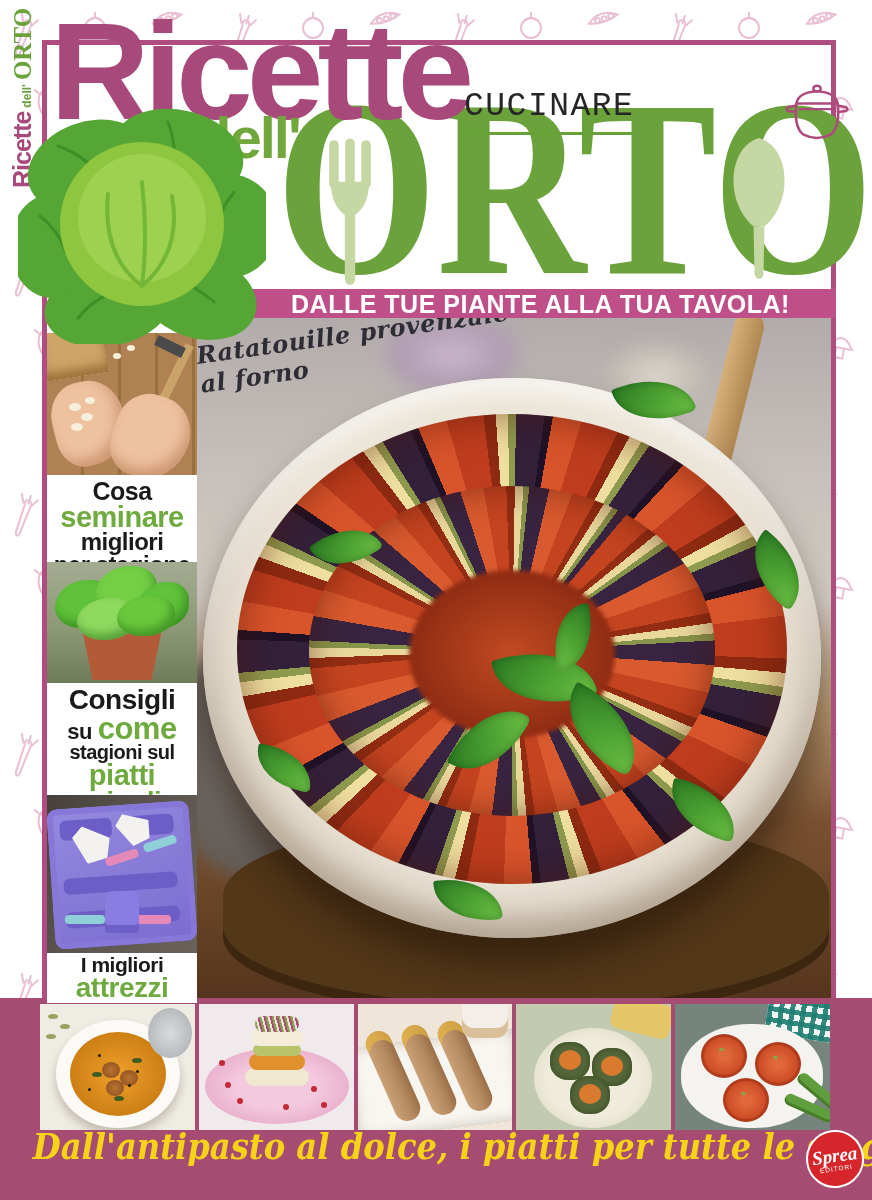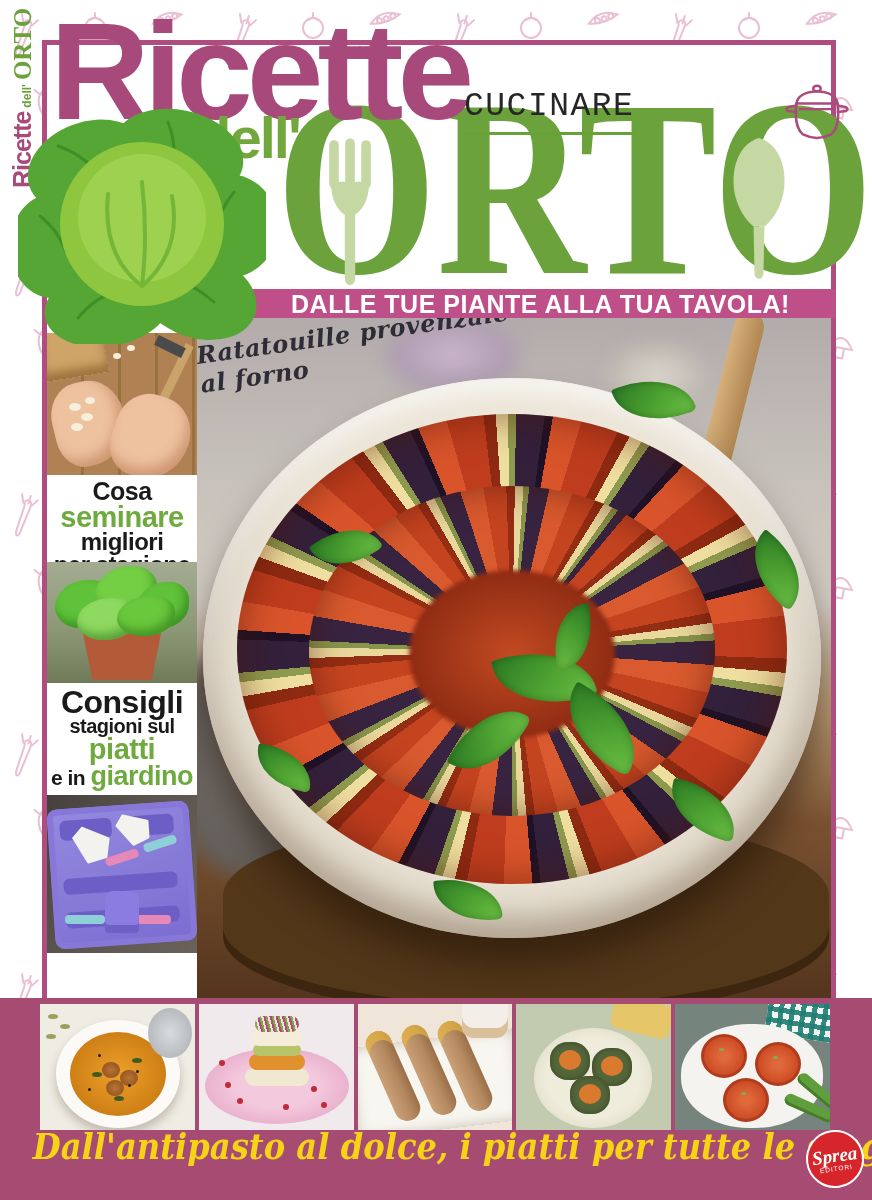--- a/index.html
+++ b/index.html
@@ -105,21 +105,21 @@
   #side-txt-1{top:475px;height:87px;padding-top:5px;}
   #side-txt-1 .t1{font-size:25px;display:block;}
   #side-txt-1 .t2{font-size:29px;display:block;}
   #side-txt-1 .t3,#side-txt-1 .t4{font-size:24px;display:block;}
   #side-img-2{top:562px;height:121px;background:linear-gradient(180deg,#a3ac91 0%,#8d9877 55%,#6f7b58 100%);}
   #pot2{left:34px;top:62px;width:82px;height:56px;background:#b35a38;
         clip-path:polygon(0 0,100% 0,86% 100%,14% 100%);box-shadow:inset 0 10px 0 #c06844;}
   .lettuce-blob{position:absolute;background:#5fc23a;border-radius:60% 40% 55% 45%;
         box-shadow:inset -4px -6px 10px rgba(20,90,10,.45);}
   #side-txt-2{top:683px;height:112px;padding-top:4px;}
-  #side-txt-2 .r1{font-size:32px;display:block;}
+  #side-txt-2 .r1{font-size:28px;display:block;}
   #side-txt-2 .r2{font-size:22px;display:block;}
   #side-txt-2 .r2 .g{font-size:31px;}
   #side-txt-2 .r3{font-size:20px;display:block;}
   #side-txt-2 .r4{font-size:29px;display:block;}
   #side-txt-2 .r5{font-size:21px;display:block;}
   #side-txt-2 .r5 .g{font-size:27px;}
   #side-img-3{top:795px;height:158px;background:linear-gradient(120deg,#45403c 0%,#5a534d 40%,#6a625a 100%);}
   #case{left:4px;top:10px;width:142px;height:140px;background:linear-gradient(160deg,#948adf,#7b6cd0);
         border-radius:10px;transform:rotate(-4deg);box-shadow:inset 0 0 0 6px #8677d8;}
   .slot{position:absolute;background:#6c5ec6;border-radius:6px;}
@@ -358,39 +358,44 @@
   <div id="side-img-2" class="side-img">
     <div id="pot2" class="abs"></div>
     <div class="lettuce-blob" style="left:8px;top:18px;width:58px;height:48px"></div>
     <div class="lettuce-blob" style="left:48px;top:4px;width:62px;height:52px;background:#74cf45"></div>
     <div class="lettuce-blob" style="left:90px;top:20px;width:52px;height:46px"></div>
     <div class="lettuce-blob" style="left:30px;top:36px;width:60px;height:42px;background:#8ed95f"></div>
     <div class="lettuce-blob" style="left:70px;top:34px;width:58px;height:40px;background:#6ac83c"></div>
   </div>
   <div id="side-txt-2" class="side-txt">
     <span class="r1">Consigli</span>
+    <span class="r2"><span>su </span><span class="g">come</span></span>
     <span class="r3">stagioni sul</span>
     <span class="r4 g">piatti</span>
     <span class="r5"><span>e in </span><span class="g">giardino</span></span>
   </div>
 
   <div id="side-img-3" class="side-img">
     <div id="case" class="abs">
       <div class="slot" style="left:12px;top:12px;width:52px;height:20px"></div>
       <div class="slot" style="left:74px;top:12px;width:52px;height:20px"></div>
       <div class="slot" style="left:12px;top:70px;width:114px;height:16px"></div>
       <div class="slot" style="left:12px;top:104px;width:114px;height:16px"></div>
     </div>
     <div class="trowel-tool" style="left:28px;top:30px;width:34px;height:40px;transform:rotate(130deg)"></div>
     <div class="trowel-tool" style="left:72px;top:16px;width:30px;height:36px;transform:rotate(120deg)"></div>
     <div class="tool-handle" style="left:58px;top:58px;width:34px;height:9px;transform:rotate(-18deg)"></div>
     <div class="tool-handle" style="left:96px;top:44px;width:34px;height:9px;transform:rotate(-18deg);background:#8fd0d8"></div>
     <div class="tool-handle" style="left:18px;top:120px;width:40px;height:9px;background:#8fd0d8"></div>
     <div class="tool-handle" style="left:84px;top:120px;width:40px;height:9px"></div>
     <div id="bottle" class="abs"></div>
+  </div>
+  <div id="side-txt-3" class="side-txt">
+    <span class="u1"><span>I migliori </span><span class="g">attrezzi</span></span>
+    <span class="u2"><span>da </span><span class="g">scegliere</span></span>
   </div>
 
   <div id="band" class="abs"></div>
   <div id="thumbs" class="abs">
     <div id="t1" class="thumb">
       <div class="pepita" style="left:8px;top:10px;background:#9aa15e"></div>
       <div class="pepita" style="left:20px;top:20px;background:#9aa15e"></div>
       <div class="pepita" style="left:6px;top:30px;background:#9aa15e"></div>
       <div class="bowl"></div>
       <div class="soup"></div>

